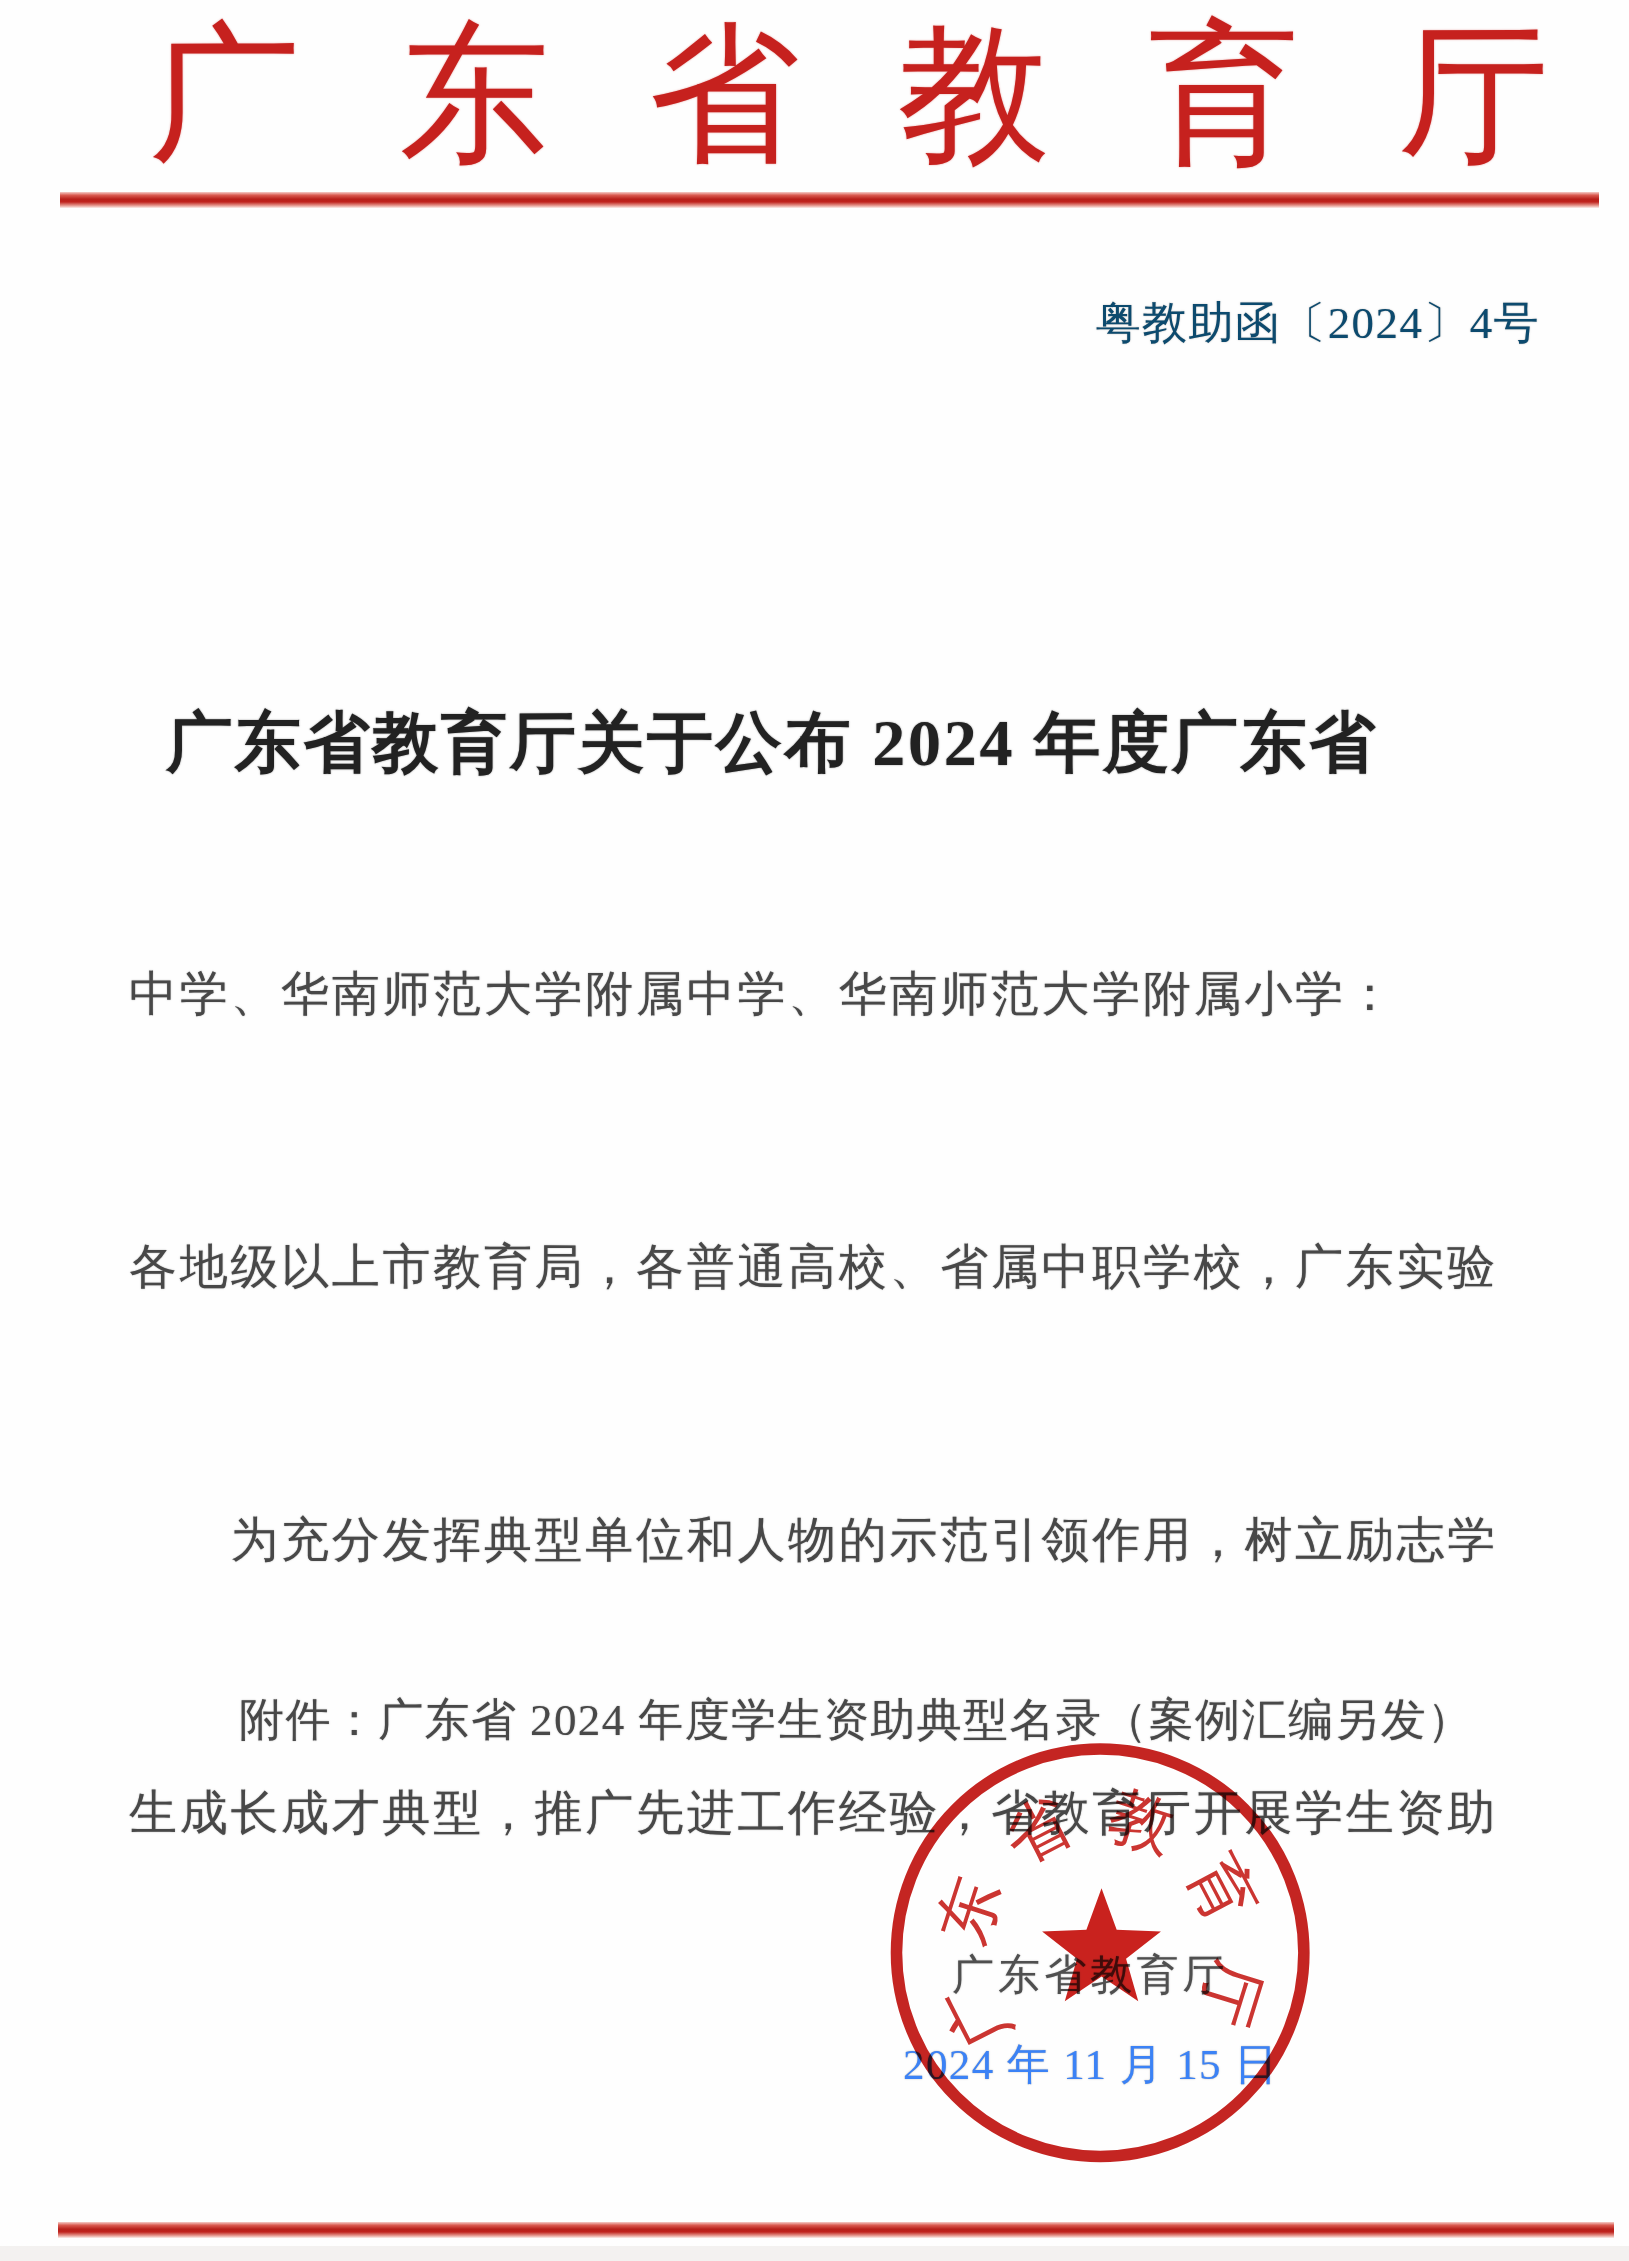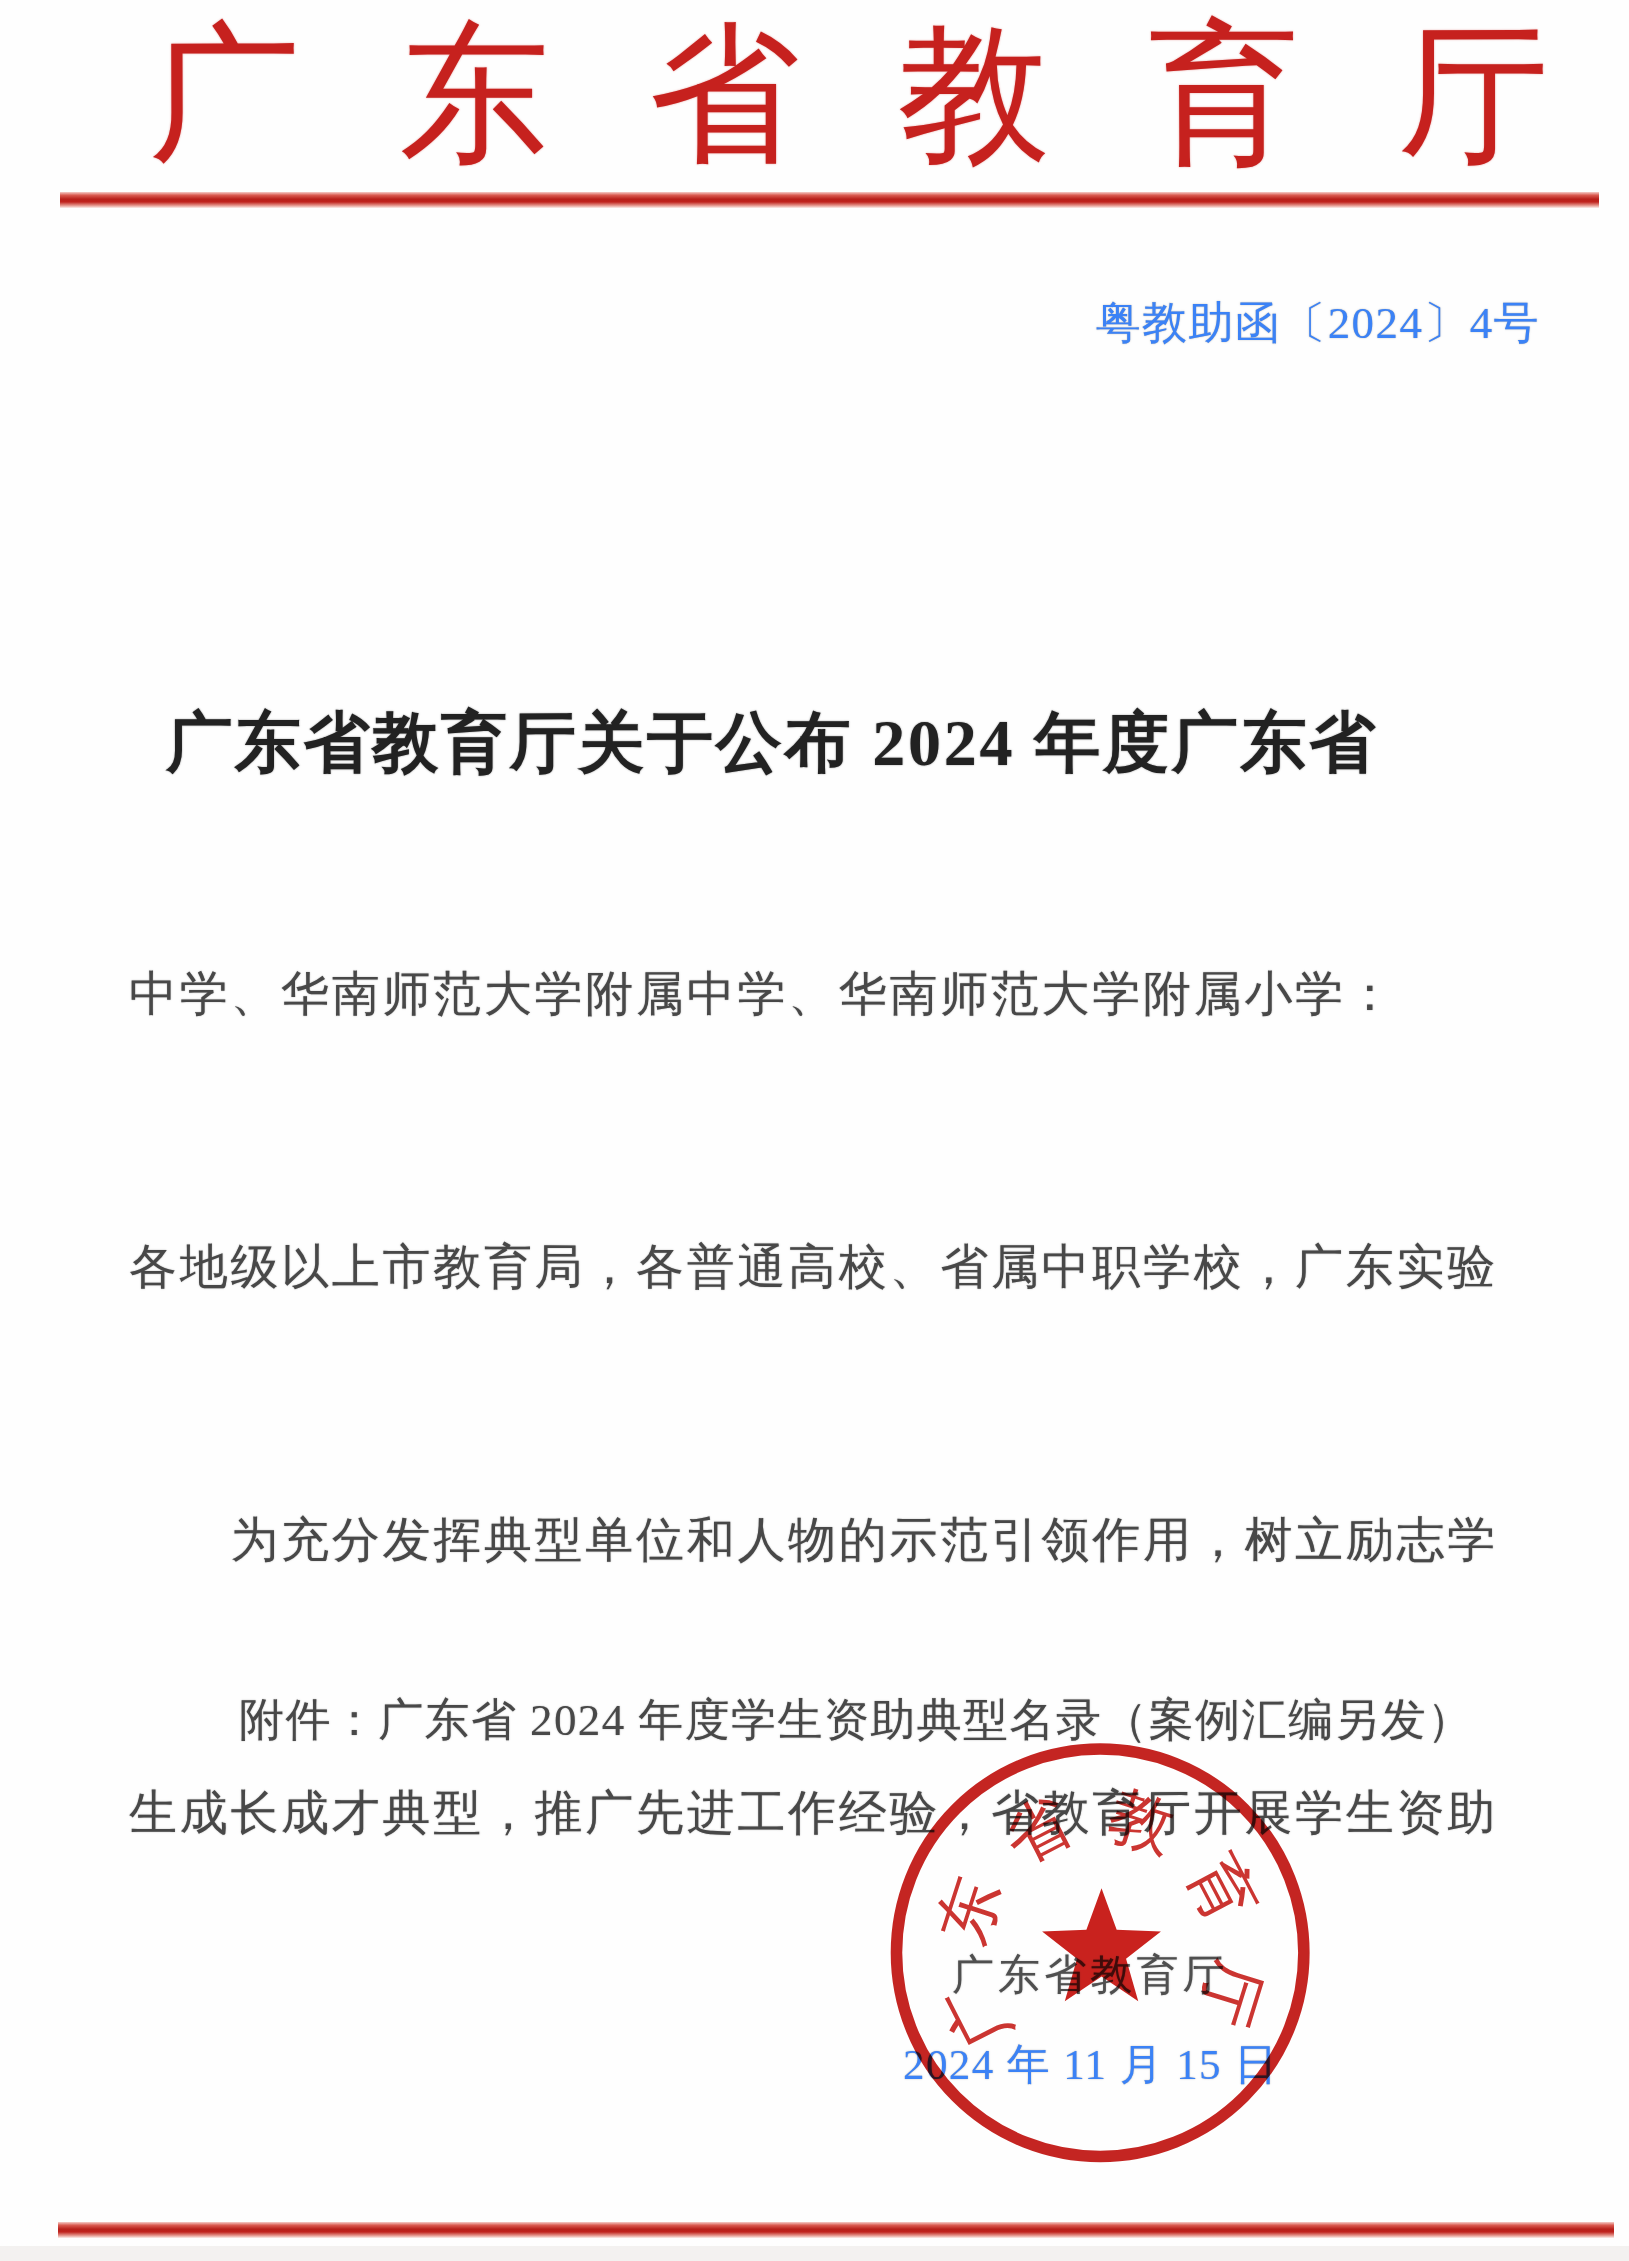--- a/index.html
+++ b/index.html
@@ -19,21 +19,21 @@
     text-shadow:0 0 2px rgba(198,33,30,.45);
   }
   .rule{position:absolute;left:60px;width:1539px;height:16.3px;
     background:linear-gradient(180deg,#f5cdc8 0%,#da5a50 20%,#b81f1a 45%,#c0241e 62%,#e69a91 85%,#fbeeec 100%);
   }
   .rule-top{top:192px;}
   .rule-bottom{top:2222px;left:58px;width:1556px;}
   
   .doc-number{
     position:absolute;top:293px;right:90px;
-    font-size:45px;letter-spacing:1.4px;color:#3b82f6;
+    font-size:45px;letter-spacing:1.4px;color:#0c4a6e;
     white-space:pre;text-shadow:0 0 1.4px rgba(70,70,70,.5);
   }
   
   .title{
     position:absolute;top:443px;left:0;width:1544px;
     text-align:center;font-weight:bold;color:#222;
     font-size:66px;line-height:120px;letter-spacing:2.7px;
     text-shadow:0 0 1.7px rgba(25,25,25,.55);
     white-space:pre;
   }

